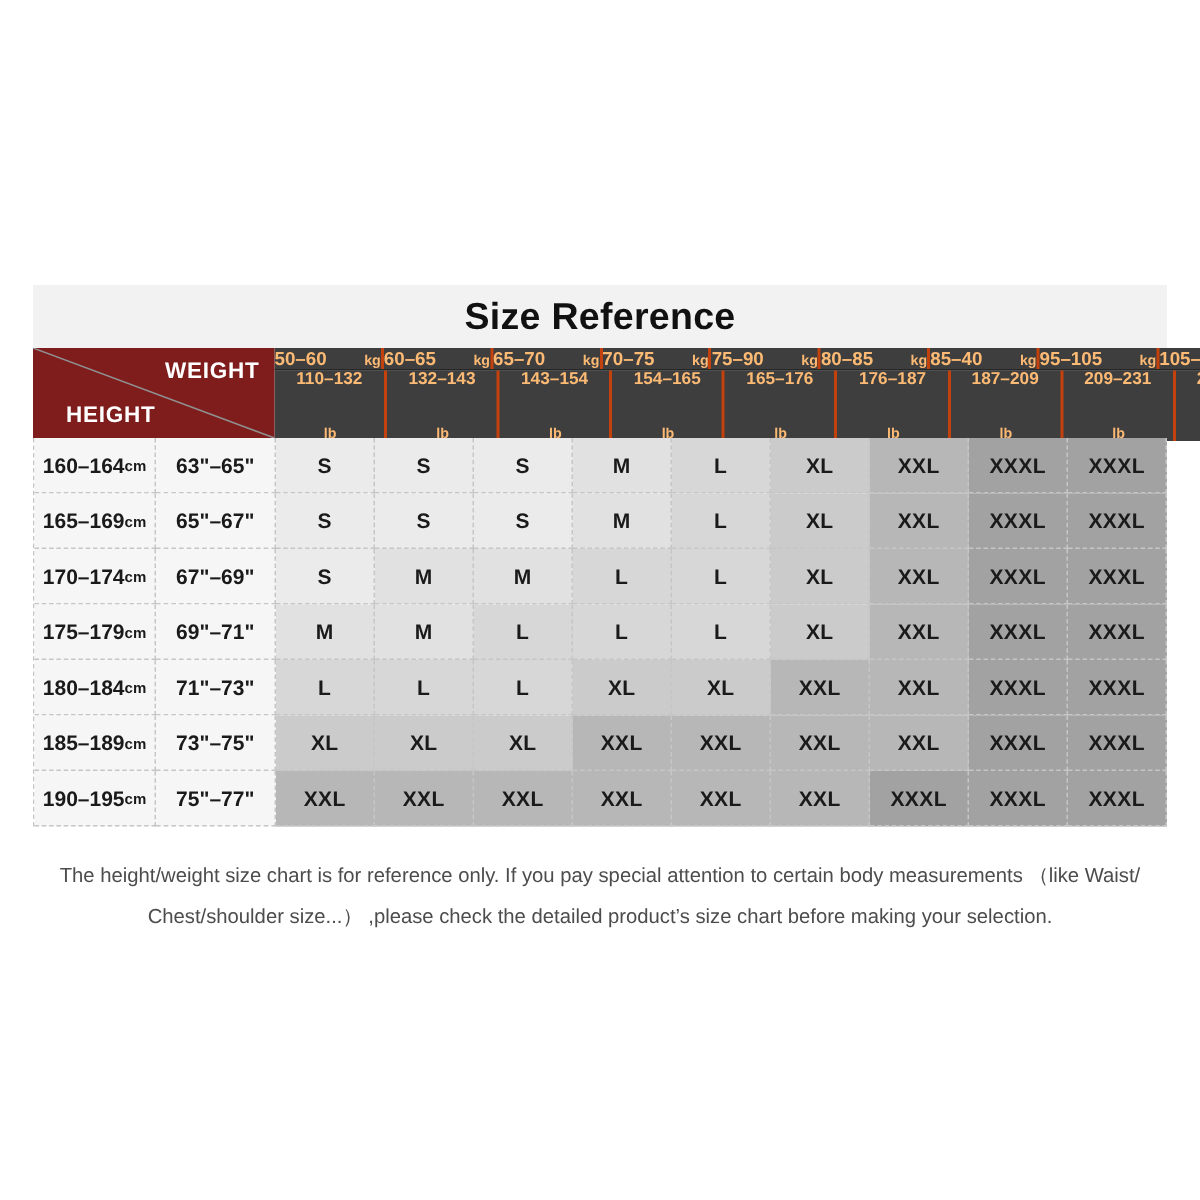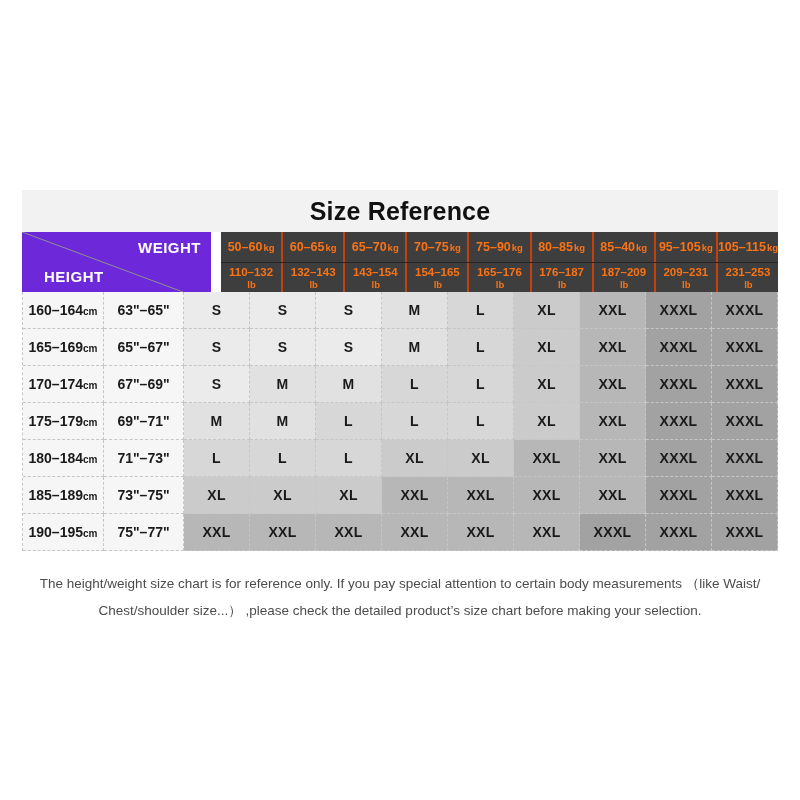--- a/index.html
+++ b/index.html
@@ -11,39 +11,40 @@
   
   .title-band {
     height: 42px; background: #f2f2f2;
     display: flex; align-items: center; justify-content: center;
   }
   .title-band h1 { font-size: 25px; font-weight: bold; color: #111; letter-spacing: 0.2px; }
 
   
   .header { display: flex; height: 60px; }
   .corner {
-    position: relative; width: 189px; background: #6d28d9;
-    margin-right: 10px; flex: none; overflow: hidden;
+    position: relative; width: 161px; background: #7f1d1d;
+    margin-right: 0; flex: none; overflow: hidden;
   }
   .corner svg { position: absolute; left: 0; top: 0; }
   .corner .weight-label {
     position: absolute; top: 0; right: 10px; height: 30px; line-height: 32px;
     color: #fff; font-weight: bold; font-size: 15px; letter-spacing: 0.5px;
   }
   .corner .height-label {
     position: absolute; bottom: 0; left: 22px; height: 30px; line-height: 30px;
     color: #fff; font-weight: bold; font-size: 15px; letter-spacing: 0.5px;
   }
   .weight-cols { flex: 1; display: flex; flex-direction: column; }
   .kg-row, .lb-row { flex: 1; display: flex; background: #3e3e3e; }
   .kg-row { border-bottom: 1px solid #262626; }
   .kg-row > div, .lb-row > div {
     flex: 1; display: flex; align-items: baseline; justify-content: center;
-    color: #f97316; font-weight: bold; white-space: nowrap;
+    color: #fdba74; font-weight: bold; white-space: nowrap;
     align-items: center;
+    gap: 24px;
   }
   .kg-row > div + div, .lb-row > div + div { border-left: 2px solid #c2410c; }
   .kg-row > div { font-size: 12.5px; }
   .lb-row > div { font-size: 11.5px; flex-direction: column; }
   .unit { font-size: 9.5px; font-weight: bold; margin-left: 1px; position: relative; top: 1px; }
 
   
   .tbody { border-left: 1px dashed #c6c6c6; }
   .trow { display: flex; height: 37px; }
   .cell {

